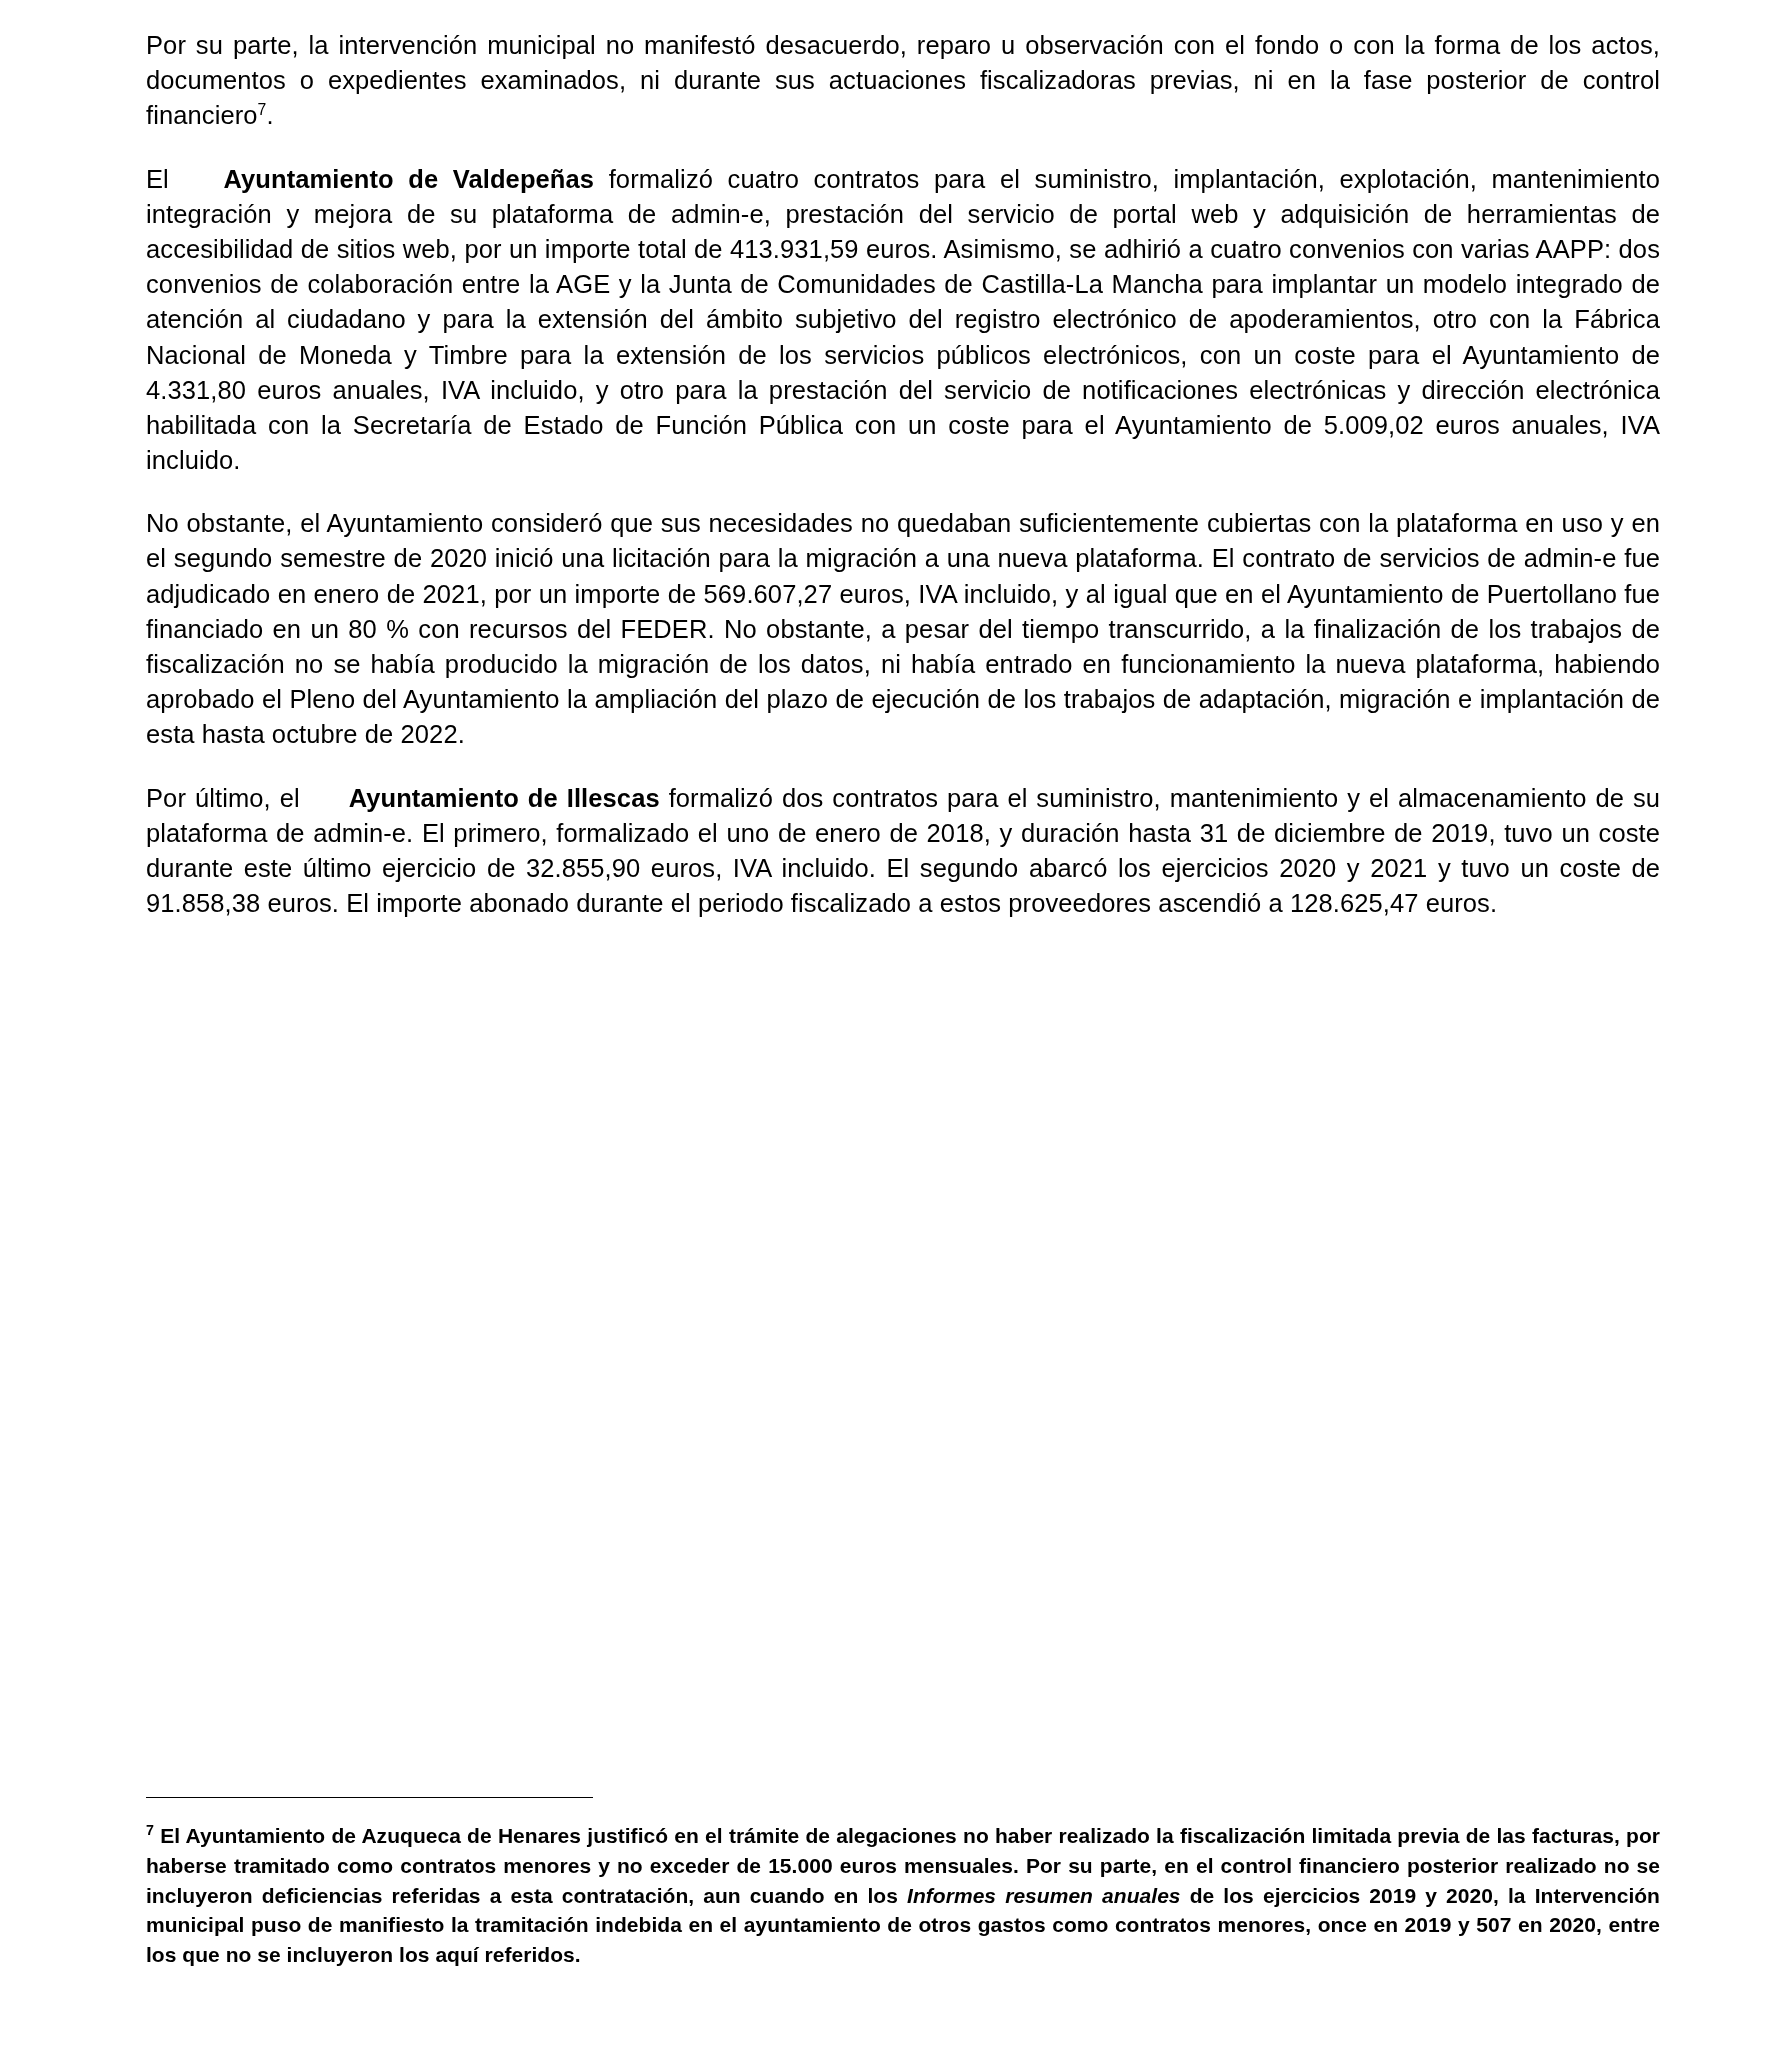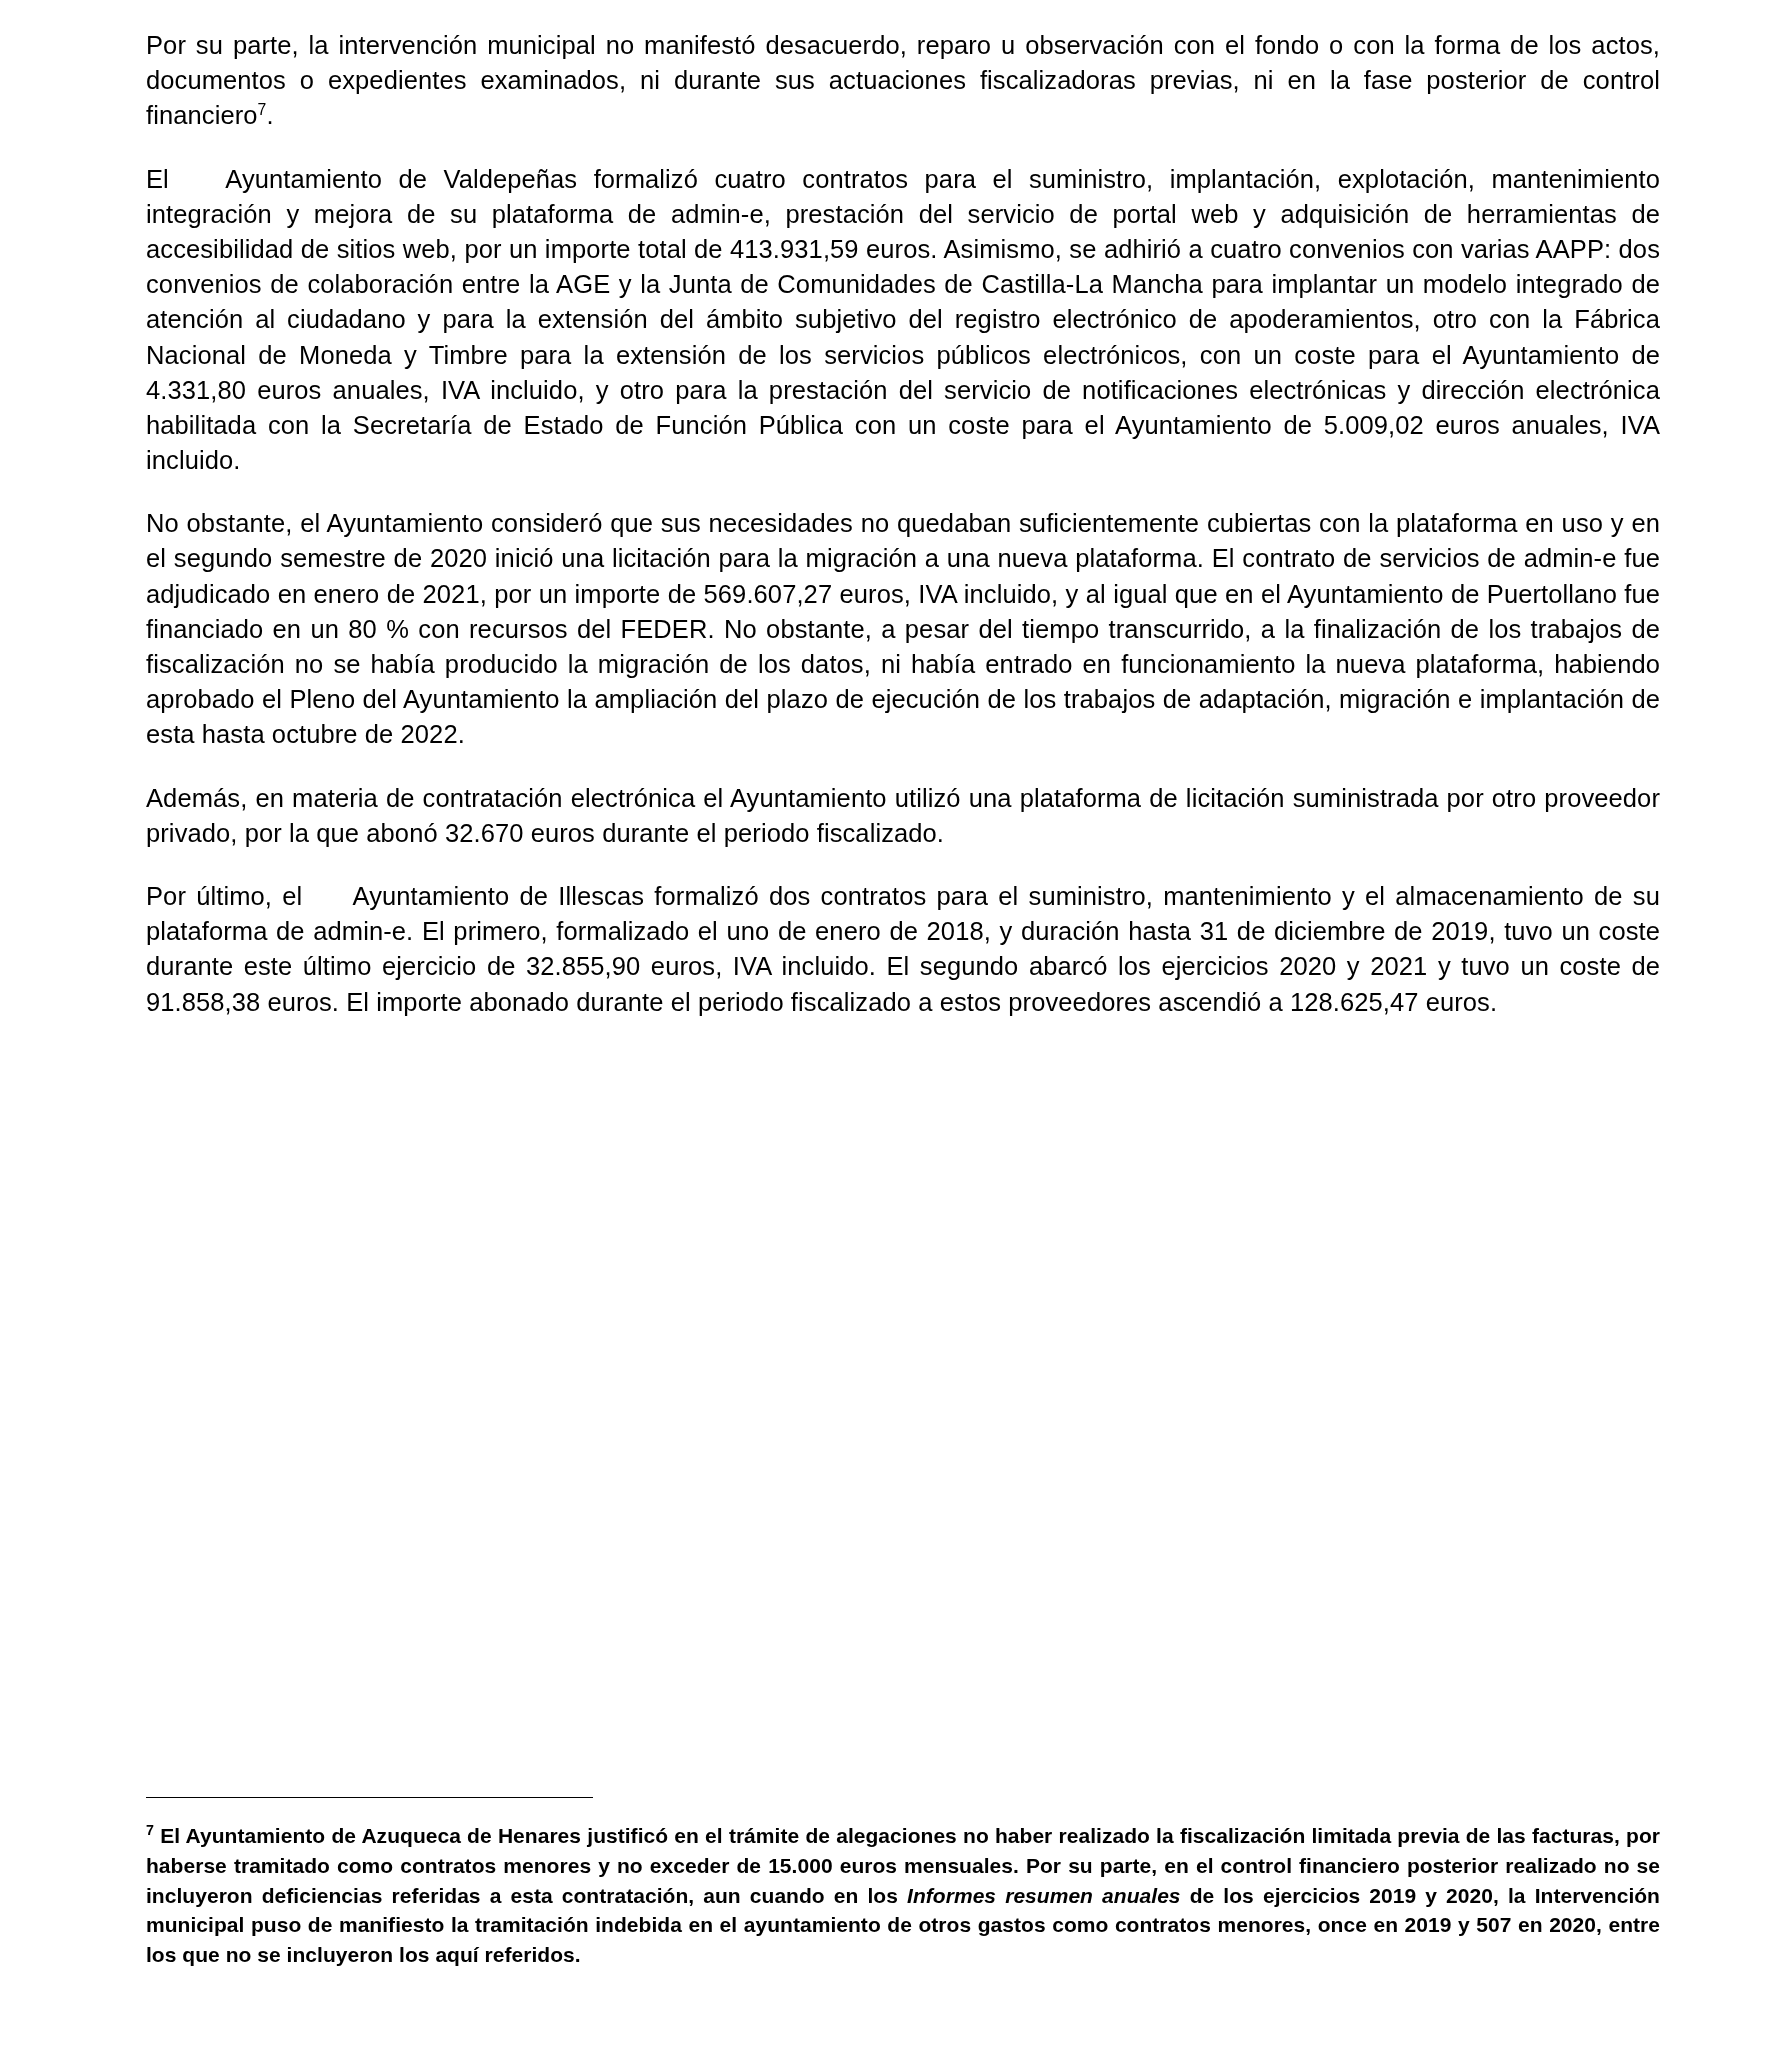--- a/index.html
+++ b/index.html
@@ -26,21 +26,21 @@
     font-size: 25.5px;
     line-height: 1.38;
     text-align: justify;
     margin: 0 0 28px 0;
     letter-spacing: 0.1px;
   }
   .tight {
     margin-bottom: 13.4px;
   }
   .body-text b {
-    font-weight: normal;
+    font-weight: bold;
     margin-left: 40px;
   }
   sup {
     font-size: 0.62em;
     vertical-align: super;
     line-height: 0;
   }
   .spacer-graphic {
     height: 501px;
   }
@@ -75,21 +75,20 @@
 </style>
 </head>
 <body>
 
 <div class="page">
 
   <div>
     <p class="body-text"><span>Por su parte, la intervención municipal no manifestó desacuerdo, reparo u observación con el fondo o con la forma de los actos, documentos o expedientes examinados, ni durante sus actuaciones fiscalizadoras previas, ni en la fase posterior de control financiero</span><sup>7</sup><span>.</span></p>
     <p class="body-text"><span>El </span><b>Ayuntamiento de Valdepeñas</b><span> formalizó cuatro contratos para el suministro, implantación, explotación, mantenimiento integración y mejora de su plataforma de admin-e, prestación del servicio de portal web y adquisición de herramientas de accesibilidad de sitios web, por un importe total de 413.931,59 euros. Asimismo, se adhirió a cuatro convenios con varias AAPP: dos convenios de colaboración entre la AGE y la Junta de Comunidades de Castilla-La Mancha para implantar un modelo integrado de atención al ciudadano y para la extensión del ámbito subjetivo del registro electrónico de apoderamientos, otro con la Fábrica Nacional de Moneda y Timbre para la extensión de los servicios públicos electrónicos, con un coste para el Ayuntamiento de 4.331,80 euros anuales, IVA incluido, y otro para la prestación del servicio de notificaciones electrónicas y dirección electrónica habilitada con la Secretaría de Estado de Función Pública con un coste para el Ayuntamiento de 5.009,02 euros anuales, IVA incluido.</span></p>
     <p class="body-text"><span>No obstante, el Ayuntamiento consideró que sus necesidades no quedaban suficientemente cubiertas con la plataforma en uso y en el segundo semestre de 2020 inició una licitación para la migración a una nueva plataforma. El contrato de servicios de admin-e fue adjudicado en enero de 2021, por un importe de 569.607,27 euros, IVA incluido, y al igual que en el Ayuntamiento de Puertollano fue financiado en un 80 % con recursos del FEDER. No obstante, a pesar del tiempo transcurrido, a la finalización de los trabajos de fiscalización no se había producido la migración de los datos, ni había entrado en funcionamiento la nueva plataforma, habiendo aprobado el Pleno del Ayuntamiento la ampliación del plazo de ejecución de los trabajos de adaptación, migración e implantación de esta hasta octubre de 2022.</span></p>
-    <p class="body-text"><span>Además, en materia de contratación electrónica el Ayuntamiento utilizó una plataforma de licitación suministrada por otro proveedor privado, por la que abonó 32.670 euros durante el periodo fiscalizado.</span></p>
     <p class="body-text tight"><span>Por último, el </span><b>Ayuntamiento de Illescas</b><span> formalizó dos contratos para el suministro, mantenimiento y el almacenamiento de su plataforma de admin-e. El primero, formalizado el uno de enero de 2018, y duración hasta 31 de diciembre de 2019, tuvo un coste durante este último ejercicio de 32.855,90 euros, IVA incluido. El segundo abarcó los ejercicios 2020 y 2021 y tuvo un coste de 91.858,38 euros. El importe abonado durante el periodo fiscalizado a estos proveedores ascendió a 128.625,47 euros.</span></p>
   </div>
 
   <div class="spacer-graphic"></div>
 
   <div class="footnote-area">
     <div class="footnote-rule"></div>
     <p class="footnote-text">
       <span class="footnote-marker">7</span><span><span> El Ayuntamiento de Azuqueca de Henares justificó en el trámite de alegaciones no haber realizado la fiscalización limitada previa de las facturas, por haberse tramitado como contratos menores y no exceder de 15.000 euros mensuales. Por su parte, en el control financiero posterior realizado no se incluyeron deficiencias referidas a esta contratación, aun cuando en los </span><i>Informes resumen anuales</i><span> de los ejercicios 2019 y 2020, la Intervención municipal puso de manifiesto la tramitación indebida en el ayuntamiento de otros gastos como contratos menores, once en 2019 y 507 en 2020, entre los que no se incluyeron los aquí referidos.</span></span>
     </p>

